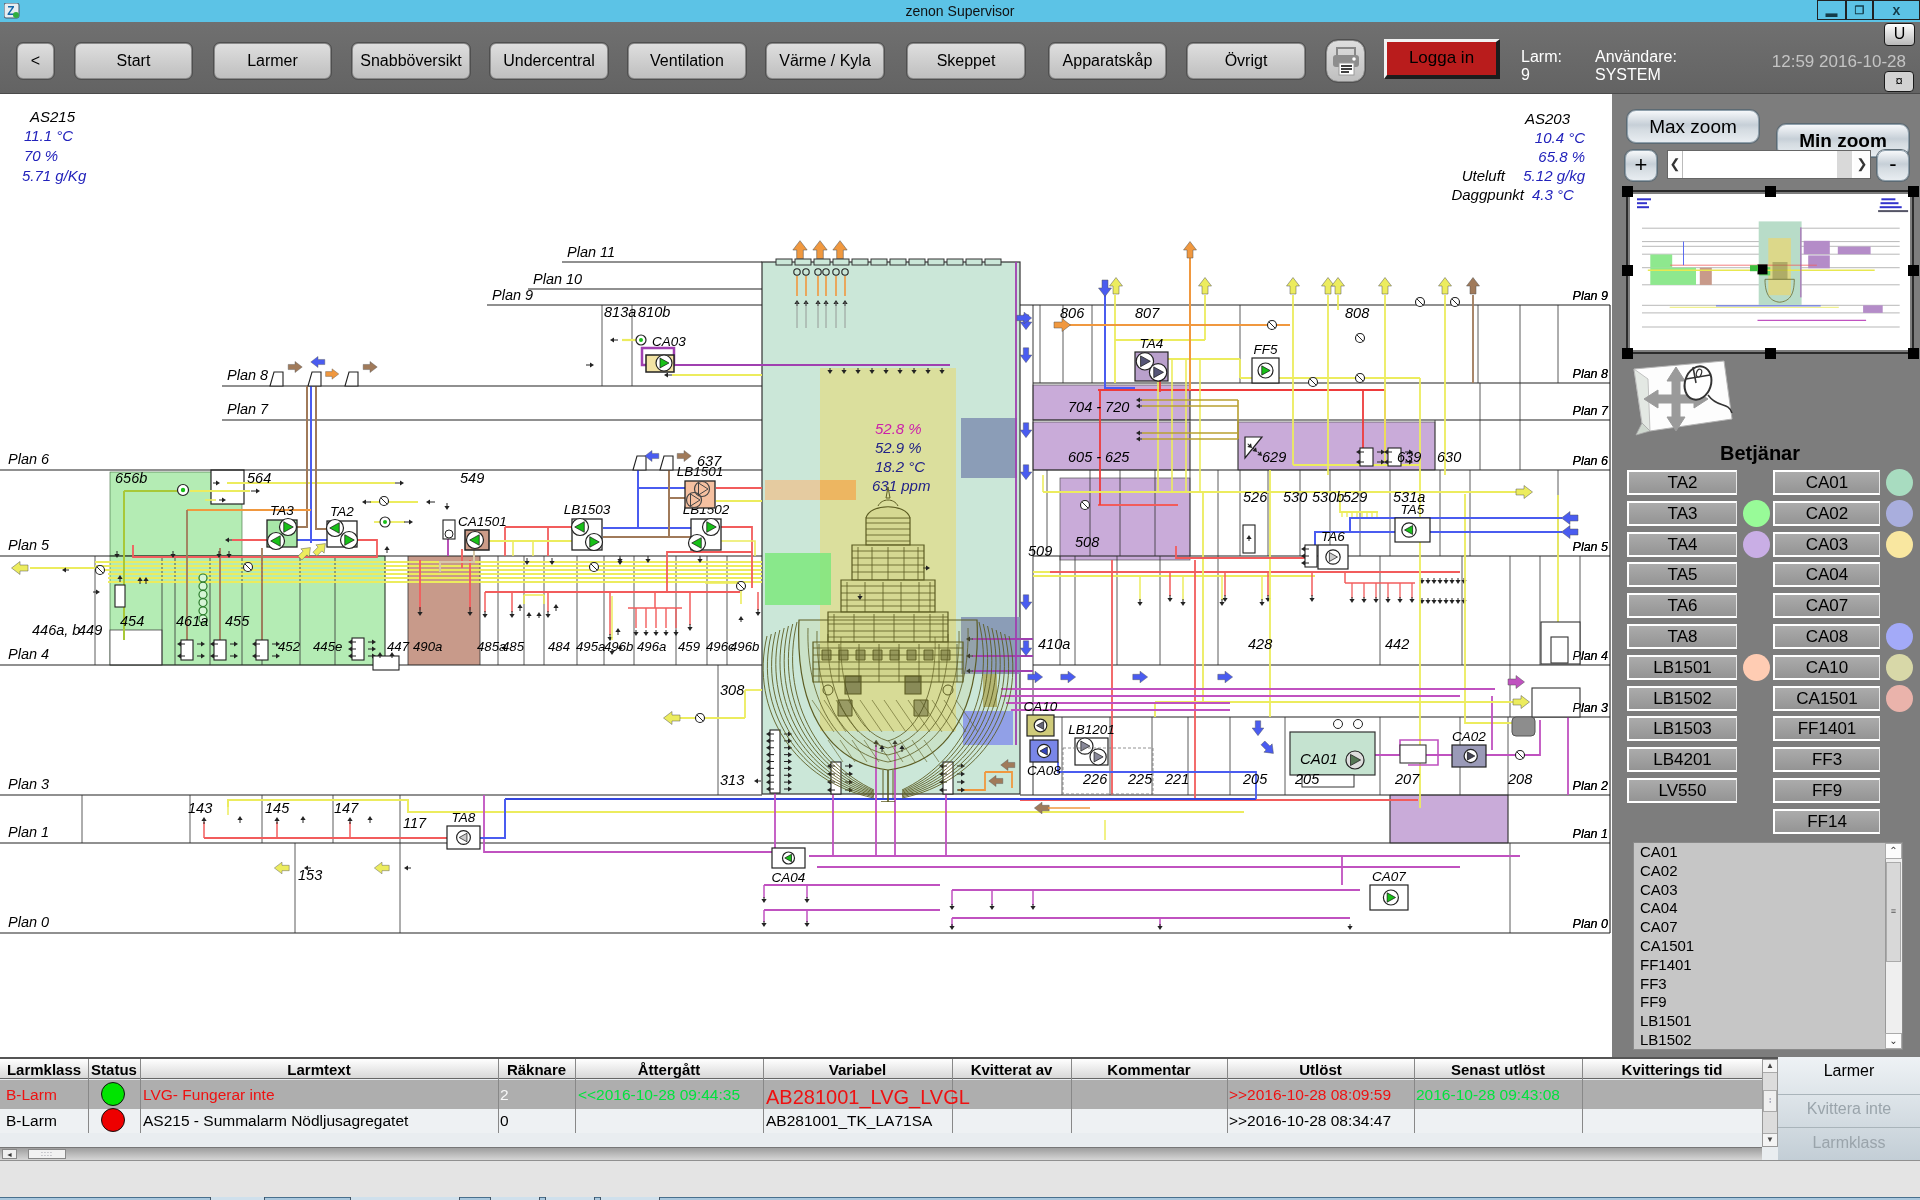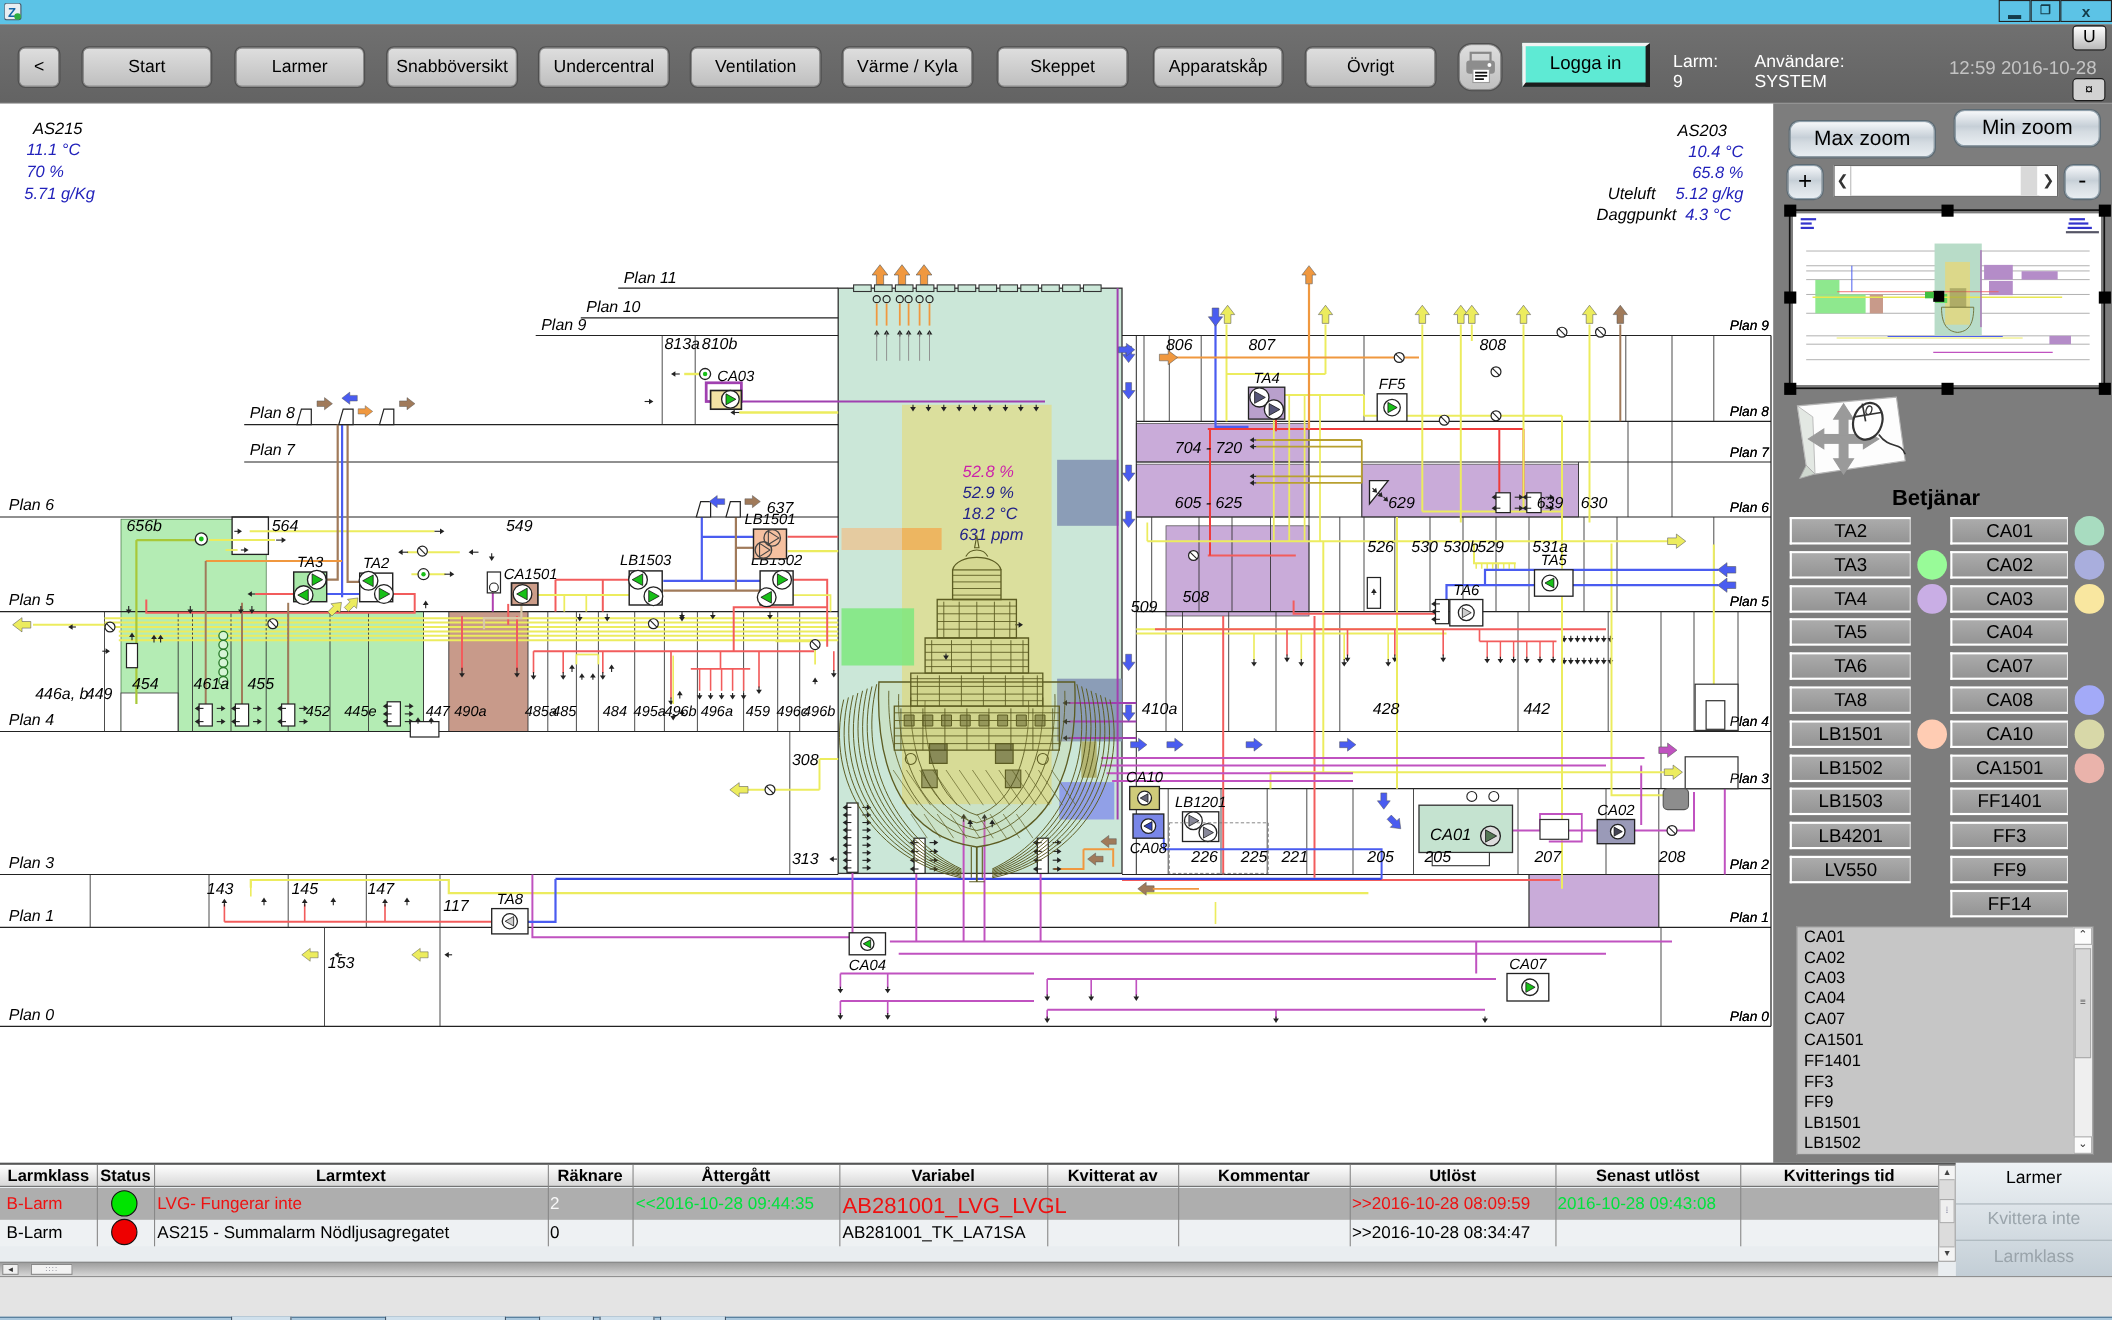--- a/index.html
+++ b/index.html
@@ -1611,20 +1611,21 @@
         <line x1="-7" y1="0" x2="-2" y2="0" stroke="#222" stroke-width="1"></line>
         <path d="M 0,0 L -4,-2.6 L -4,2.6 Z" fill="#222"></path>
       </g>
 <g transform="translate(860,600) rotate(90)">
         <line x1="-6" y1="0" x2="-2" y2="0" stroke="#222" stroke-width="1"></line>
         <path d="M 0,0 L -4,-2.6 L -4,2.6 Z" fill="#222"></path>
       </g>
 </svg>
 
   <div class="abs" id="titlebar"></div>
+  <div class="abs" id="titletext">zenon Supervisor</div>
   <svg class="abs" style="left:4px;top:3px" width="16" height="16">
       <rect x="0" y="0" width="15" height="15" rx="2" fill="#e8eef2" stroke="#456"></rect>
       <text x="7" y="12" font-size="12" font-weight="bold" fill="#1467a8" text-anchor="middle">Z</text>
       <circle cx="12" cy="12" r="3" fill="#2fae3f"></circle>
     </svg>
   <div class="abs winbtn" style="left:1817px; width:29px;"><span style="position:relative;top:3px">▬</span></div>
   <div class="abs winbtn" style="left:1846px; width:27px; font-size:11px;">❐</div>
   <div class="abs winbtn" style="left:1873px; width:47px; font-size:14px;">x</div>
 
   <div class="abs" id="toolbar"></div>
@@ -1641,32 +1642,32 @@
   <div class="tbtn" style="left:1326px; width:39px; height:42px; top:40px; border-radius:12px;"></div>
   <svg class="abs" style="left:1330px; top:46px;" width="32" height="32" viewBox="0 0 32 32">
     <rect x="7" y="2" width="18" height="10" fill="none" stroke="#888" stroke-width="2"></rect>
     <rect x="3" y="9" width="26" height="12" rx="3" fill="#8d8d8d"></rect>
     <circle cx="24" cy="13" r="1.8" fill="#fff"></circle>
     <rect x="9" y="17" width="15" height="12" fill="#fff" stroke="#9a9a9a"></rect>
     <line x1="11" y1="20" x2="22" y2="20" stroke="#111" stroke-width="1.6"></line>
     <line x1="11" y1="23" x2="22" y2="23" stroke="#111" stroke-width="1.6"></line>
     <line x1="11" y1="26" x2="19" y2="26" stroke="#111" stroke-width="1.6"></line>
   </svg>
-  <div class="abs" style="left:1384px; top:39px; width:116px; height:40px; background:#5eead4; border-top:3px solid #f2f2f2; border-left:3px solid #f2f2f2; border-right:4px solid #1d1d1d; border-bottom:4px solid #1d1d1d; color:#000; font-size:17px; text-align:center; line-height:32px;">Logga in</div>
+  <div class="abs" style="left:1384px; top:39px; width:116px; height:40px; background:#b91c1c; border-top:3px solid #f2f2f2; border-left:3px solid #f2f2f2; border-right:4px solid #1d1d1d; border-bottom:4px solid #1d1d1d; color:#000; font-size:17px; text-align:center; line-height:32px;">Logga in</div>
   <div class="abs" style="left:1521px; top:48px; color:#fff; font-size:16px;">Larm:</div>
   <div class="abs" style="left:1521px; top:66px; color:#fff; font-size:16px;">9</div>
   <div class="abs" style="left:1595px; top:48px; color:#fff; font-size:16px;">Användare:</div>
   <div class="abs" style="left:1595px; top:66px; color:#fff; font-size:16px;">SYSTEM</div>
   <div class="abs" style="left:1680px; top:52px; width:226px; text-align:right; color:#c4c4c4; font-size:17px;">12:59 2016-10-28</div>
   <div class="abs" style="left:1884px; top:23px; width:31px; height:23px; background:linear-gradient(#ffffff,#b9b9b9); border:1.5px solid #1a1a1a; border-radius:4px; font-size:16px; color:#000; text-align:center; line-height:20px;">U</div>
   <div class="abs" style="left:1884px; top:71px; width:30px; height:21px; background:#d2d2d2; border:1.5px solid #1a1a1a; border-radius:4px; font-size:13px; color:#000; text-align:center; line-height:18px;">¤</div>
 
   <div class="abs" id="sidebar"></div>
   <div class="zbtn" style="left:1627px; top:110px; width:132px; height:33px; border-radius:9px; font-size:19px; line-height:31px;">Max zoom</div>
-  <div class="zbtn" style="left:1777px; top:100px; width:132px; height:33px; border-radius:9px; font-size:19px; line-height:31px;">Min zoom</div>
+  <div class="zbtn" style="left:1777px; top:124px; width:132px; height:33px; border-radius:9px; font-size:19px; line-height:31px;font-weight:bold;">Min zoom</div>
   <div class="zbtn" style="left:1625px; top:150px; width:32px; height:31px; border-radius:8px; font-size:22px; line-height:28px;">+</div>
   <div class="abs" style="left:1667px; top:150px; width:204px; height:29px; background:#fff; border:1px solid #666;"></div>
   <div class="abs" style="left:1668px; top:151px; width:15px; height:27px; background:#fdfdfd; border-right:1px solid #bbb; font-size:13px; color:#333; text-align:center; line-height:26px;">❮</div>
   <div class="abs" style="left:1837px; top:151px; width:15px; height:27px; background:#d9d9d9;"></div>
   <div class="abs" style="left:1854px; top:151px; width:16px; height:27px; background:#fdfdfd; font-size:13px; color:#333; text-align:center; line-height:26px;">❯</div>
   <div class="zbtn" style="left:1877px; top:150px; width:32px; height:31px; border-radius:8px; font-size:22px; line-height:26px;">-</div>
 
   <svg class="abs" style="left:1620px; top:185px;" width="300" height="175" viewBox="0 0 300 175">
 <rect x="7" y="6" width="286" height="162" fill="none" stroke="#111" stroke-width="1.5"></rect>
 <rect x="10" y="9" width="280" height="156" fill="#ffffff"></rect>

